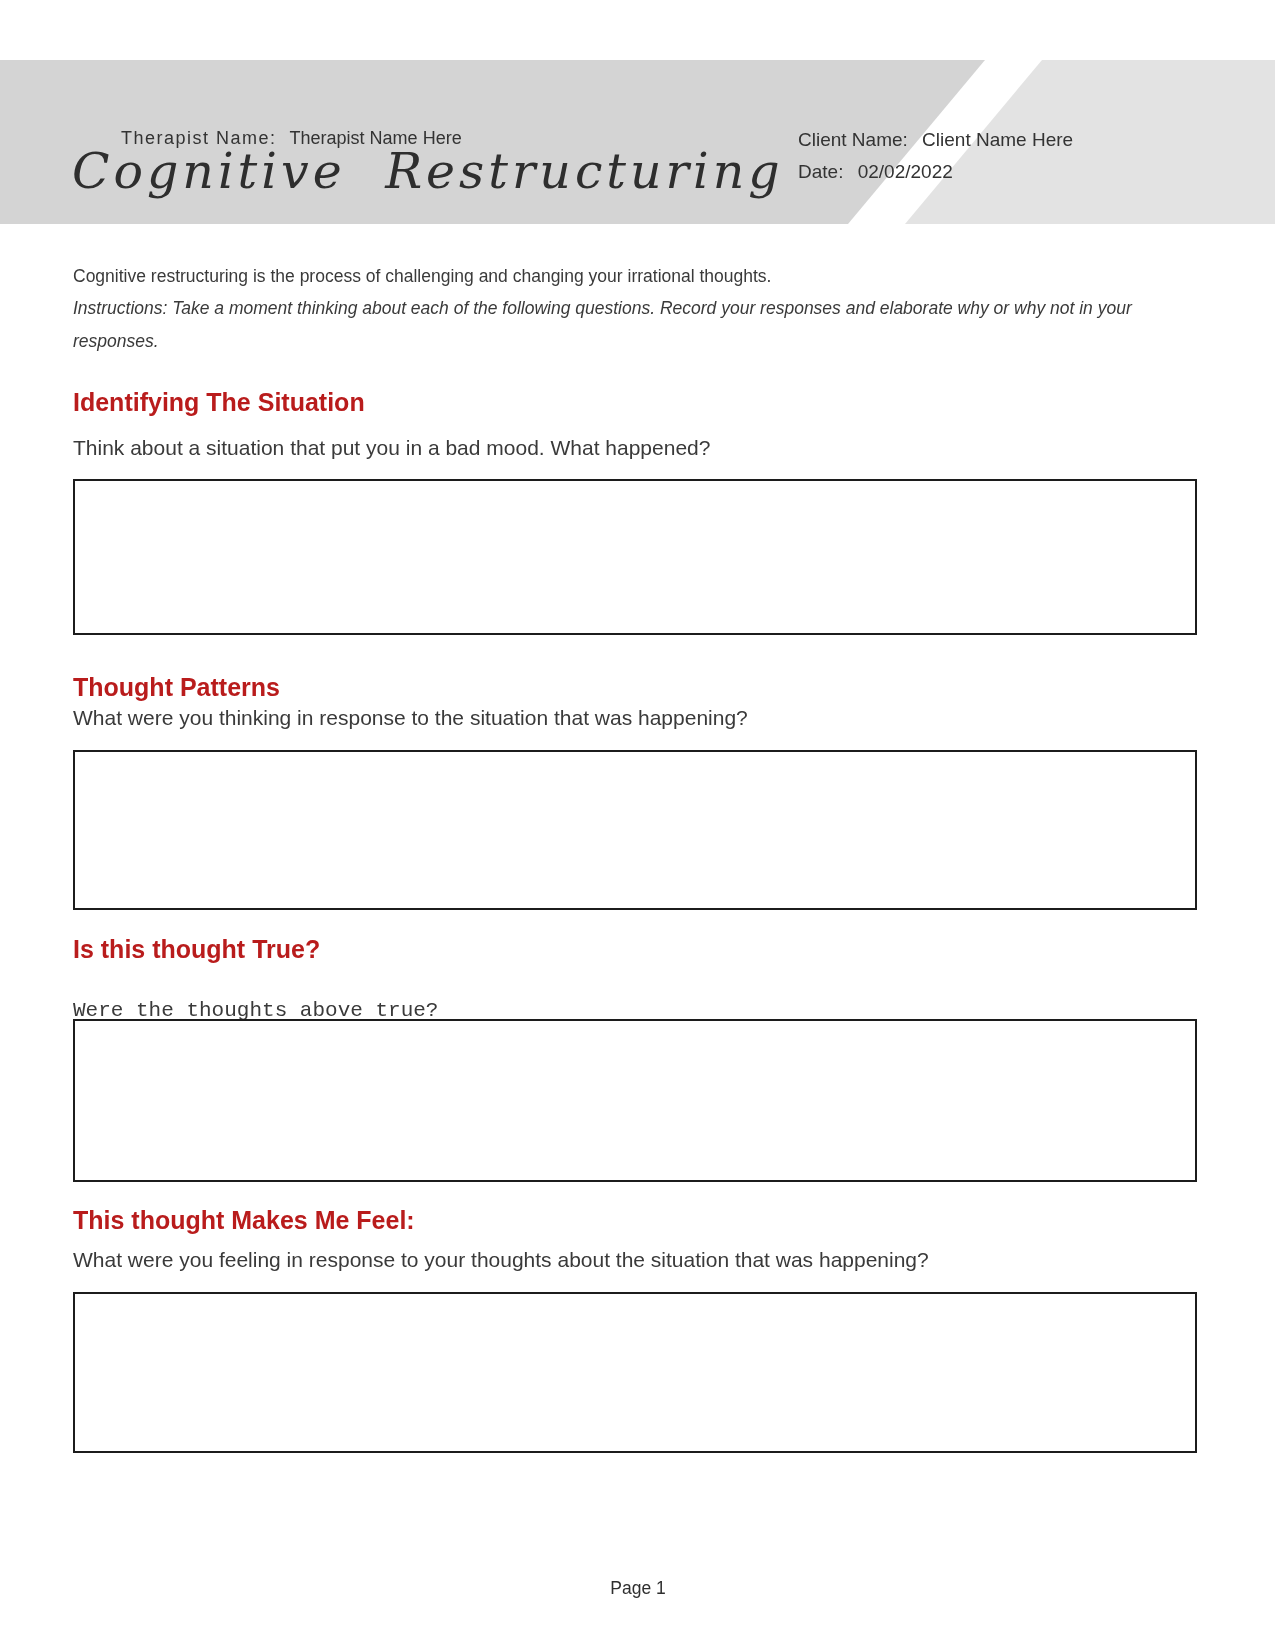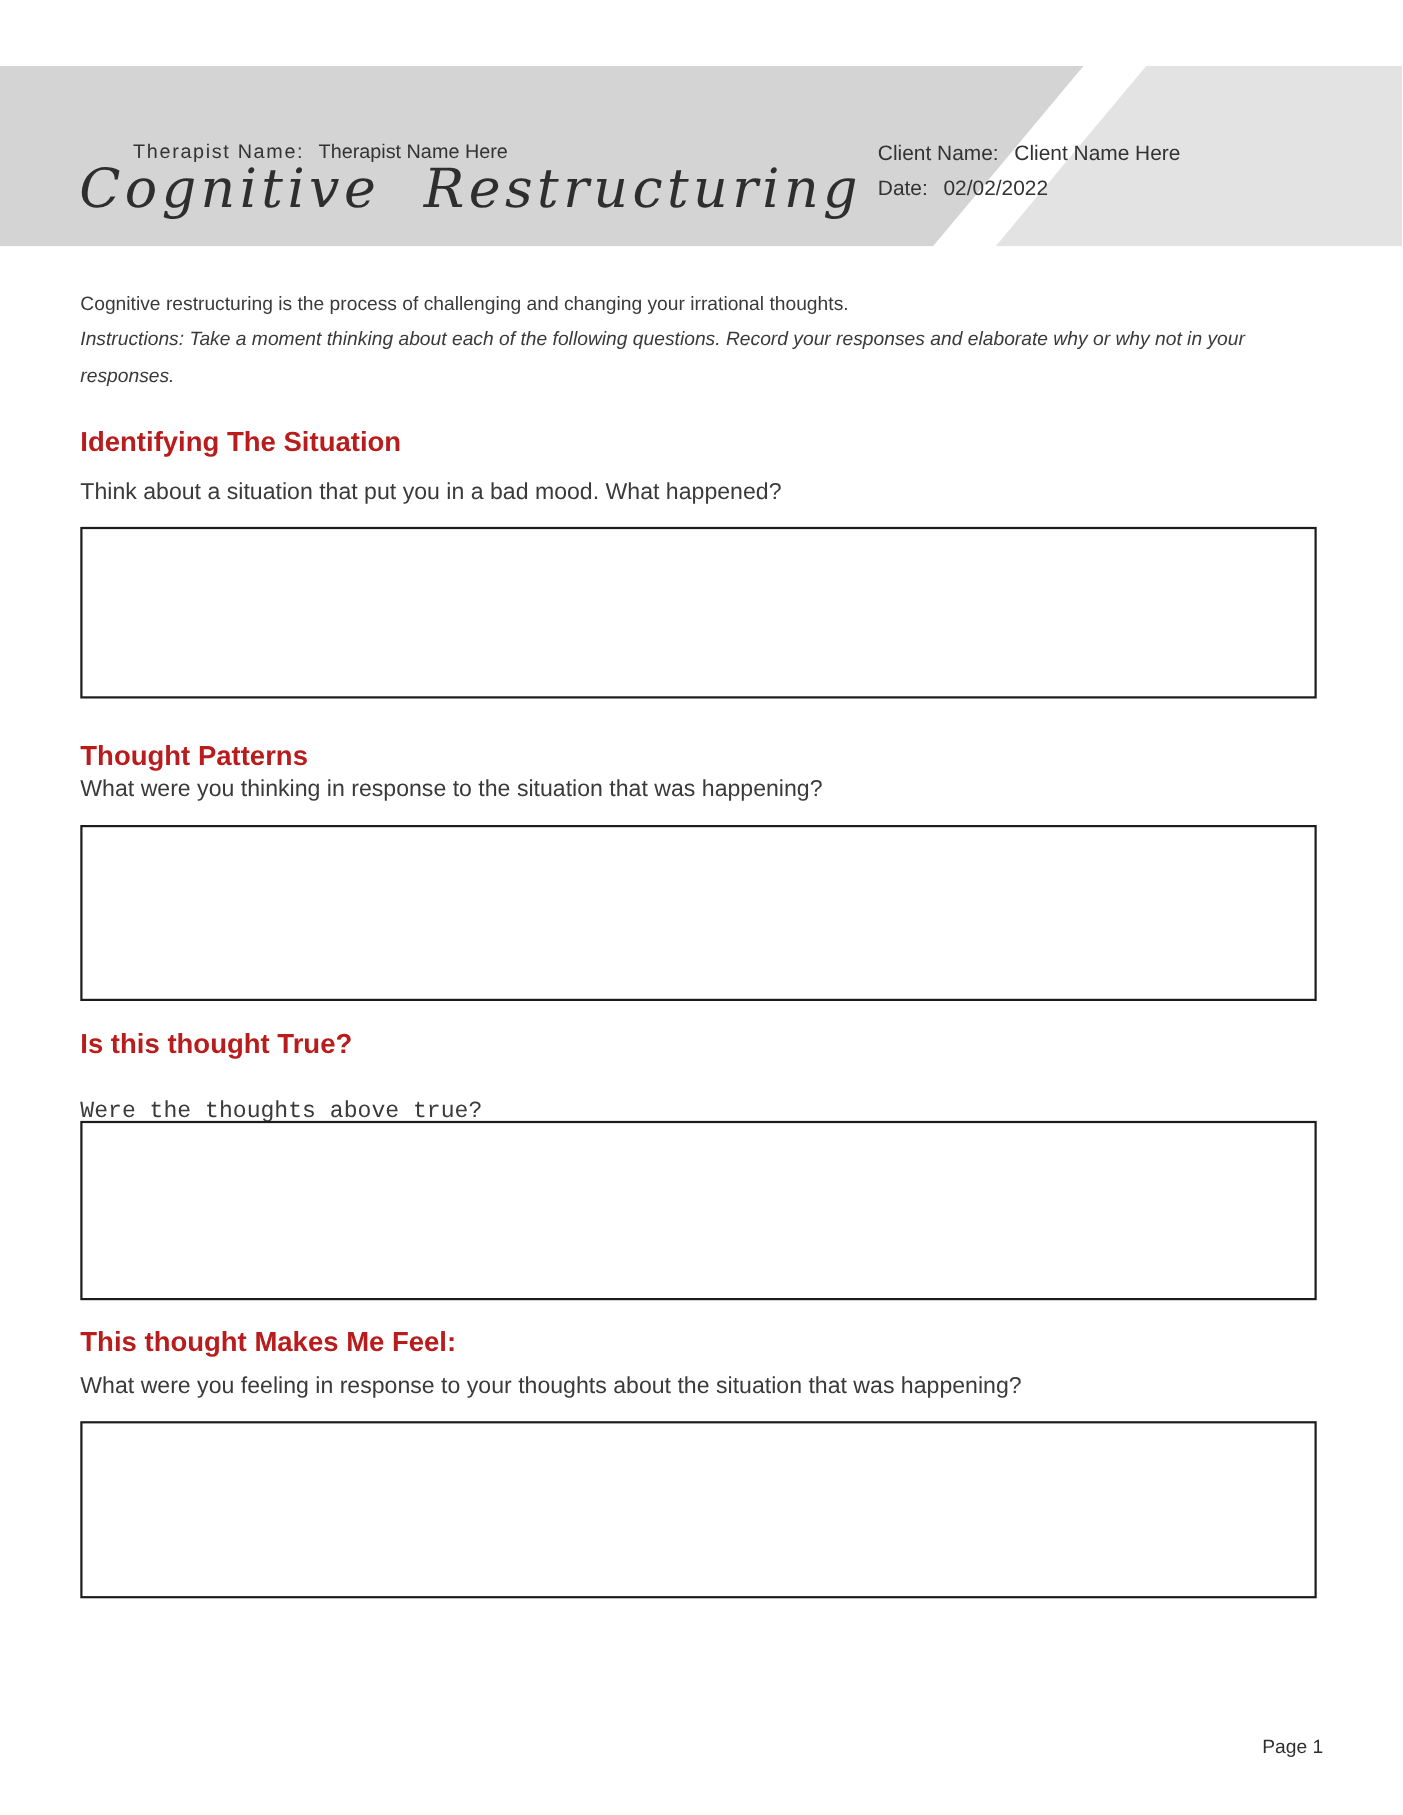--- a/index.html
+++ b/index.html
@@ -117,21 +117,21 @@
   .s3-box { top: 1019px; height: 163px; }
 
   .s4-heading { top: 1208px; }
   .s4-question { top: 1248px; }
   .s4-box { top: 1292px; height: 161px; }
   
   .footer {
     position: absolute;
     left: 73px; top: 1576px;
     width: 1130px;
-    text-align: right;
+    text-align: center;
     font-size: 17.5px;
     line-height: 24px;
     color: #2f2f2f;
   }
 </style>
 </head>
 <body>
 
 <div class="page">
 

